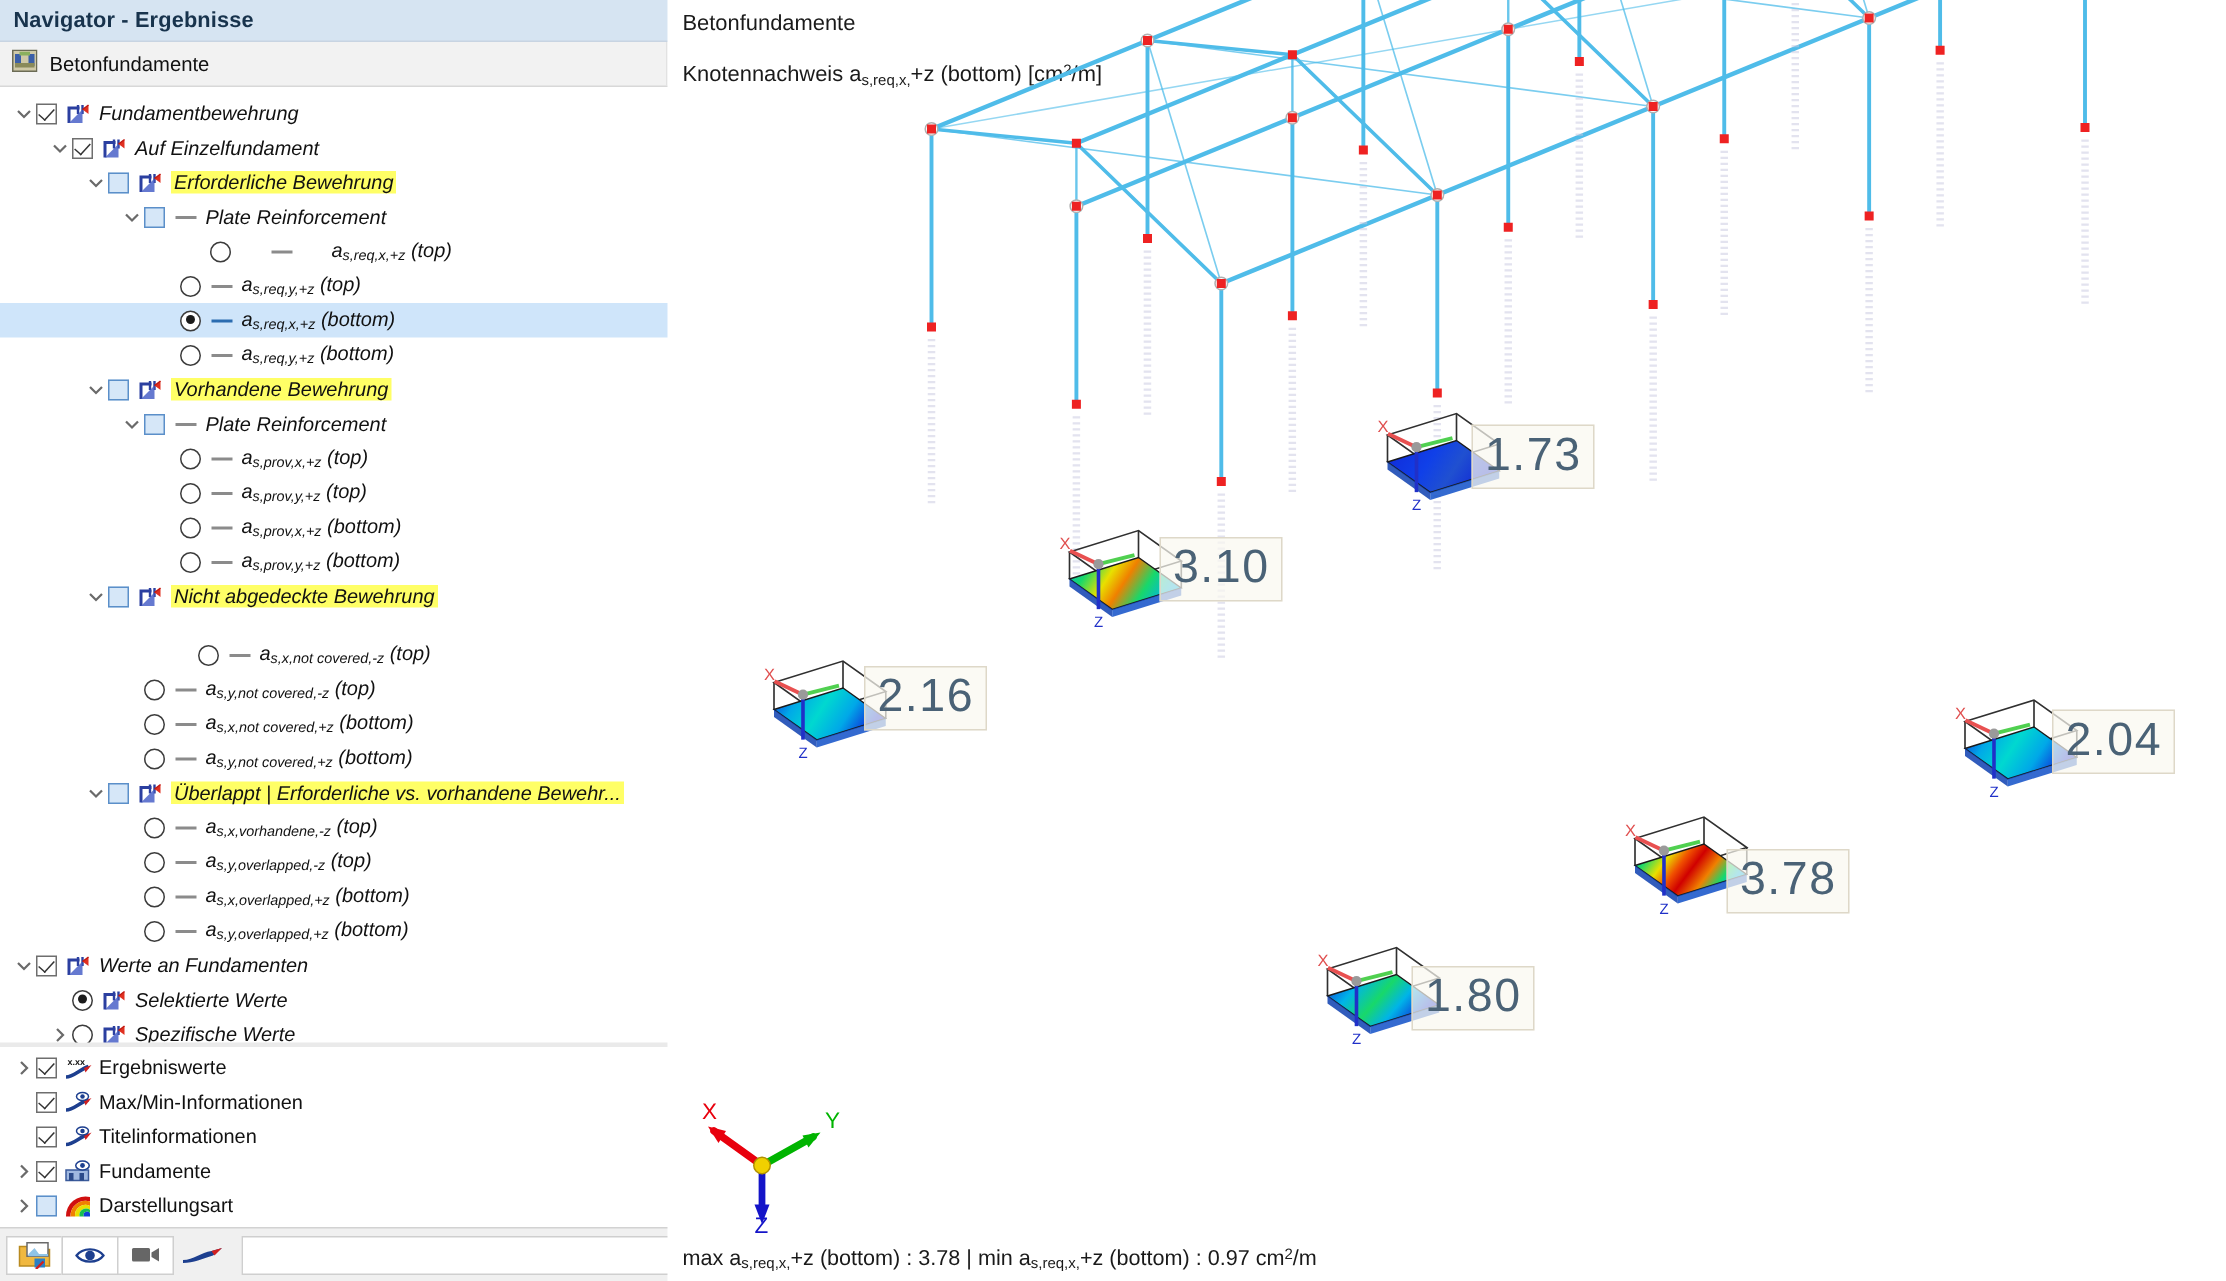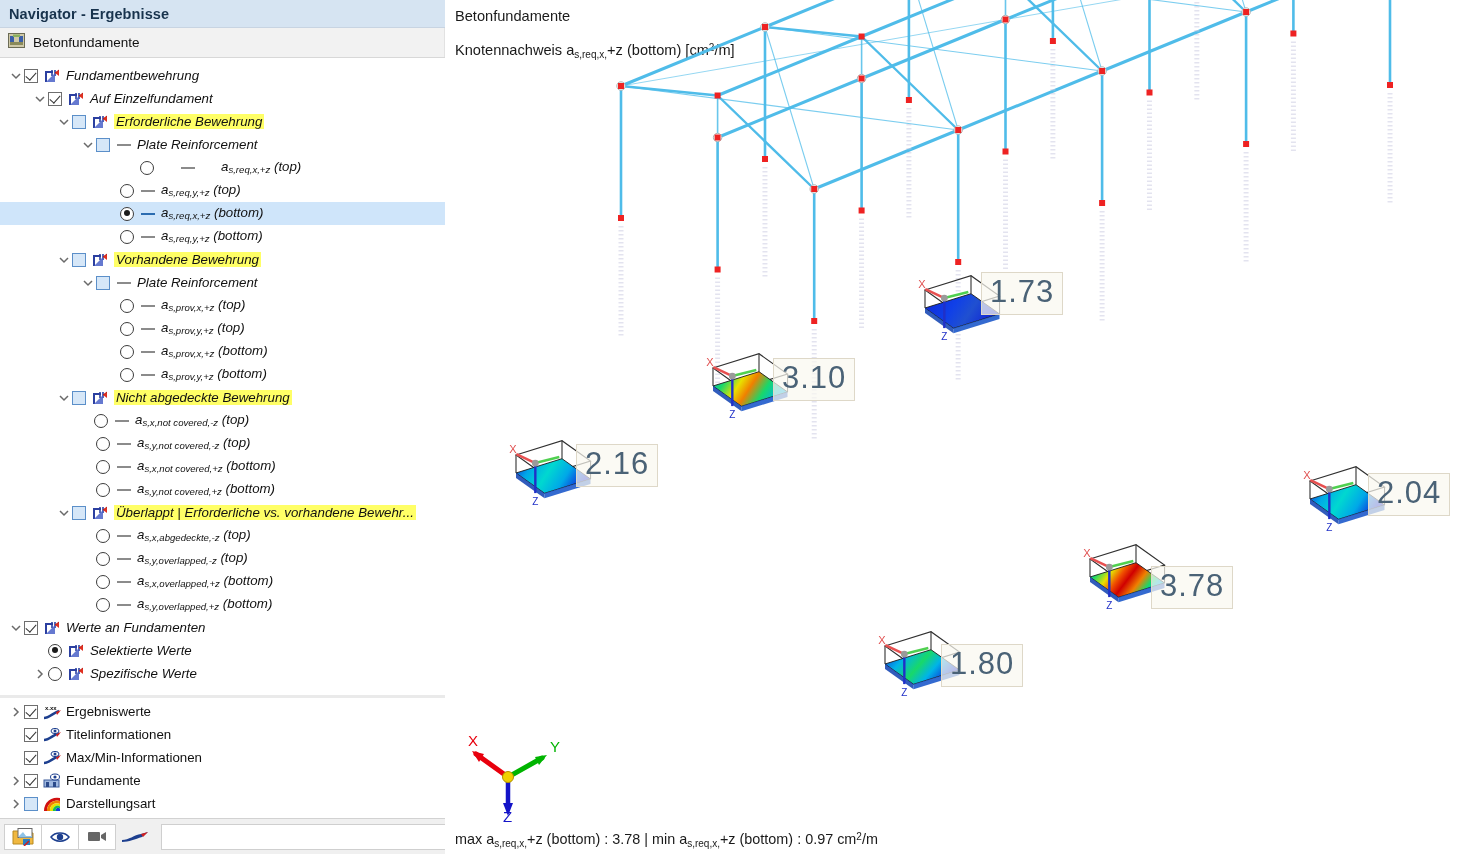--- a/index.html
+++ b/index.html
@@ -382,21 +382,21 @@
                 <path d="M3 14 L3 4 L10 4" stroke="#2b3fa0" stroke-width="2" fill="none"></path>
                 <path d="M9 2 L9 8" stroke="#2b3fa0" stroke-width="1.6"></path>
                 <path d="M12 2 L12 8" stroke="#2b3fa0" stroke-width="1.6"></path>
                 <path d="M3 14 L12 5 L12 14 Z" fill="#4a62c8" opacity=".85"></path>
                 <path d="M12 5 L16 2 L16 8 Z" fill="#e03020"></path>
                 <path d="M12 5 L16 2" stroke="#c01810" stroke-width="1"></path>
               </svg>
             </span>
             <span class="tlabel hl">Nicht abgedeckte Bewehrung</span>
           </div>
-          <div class="trow" style="padding-left: 78px;">
+          <div class="trow" style="padding-left: 116px; margin-top: 16px;">
             <span class="twist"></span>
             <span class="radio"></span>
             <span class="dash"></span>
             <span class="tlabel">a<sub>s,x,not covered,-z</sub> (top)</span>
           </div>
           <div class="trow" style="padding-left: 80px;">
             <span class="twist"></span>
             <span class="radio"></span>
             <span class="dash"></span>
             <span class="tlabel">a<sub>s,y,not covered,-z</sub> (top)</span>
@@ -429,21 +429,21 @@
                 <path d="M12 5 L16 2 L16 8 Z" fill="#e03020"></path>
                 <path d="M12 5 L16 2" stroke="#c01810" stroke-width="1"></path>
               </svg>
             </span>
             <span class="tlabel hl">Überlappt | Erforderliche vs. vorhandene Bewehr...</span>
           </div>
           <div class="trow" style="padding-left: 80px;">
             <span class="twist"></span>
             <span class="radio"></span>
             <span class="dash"></span>
-            <span class="tlabel">a<sub>s,x,abgedeckte,-z</sub> (top)</span>
+            <span class="tlabel">a<sub>s,x,vorhandene,-z</sub> (top)</span>
           </div>
           <div class="trow" style="padding-left: 80px;">
             <span class="twist"></span>
             <span class="radio"></span>
             <span class="dash"></span>
             <span class="tlabel">a<sub>s,y,overlapped,-z</sub> (top)</span>
           </div>
           <div class="trow" style="padding-left: 80px;">
             <span class="twist"></span>
             <span class="radio"></span>
@@ -541,34 +541,34 @@
             <span class="twist"></span>
             <span class="chk checked"></span>
             <span class="ticon">
               <svg width="19" height="16" viewBox="0 0 19 16">
                 <path d="M1 13 C6 13, 10 8, 16 6" stroke="#1d3f8f" stroke-width="2.4" fill="none"></path>
                 <path d="M13 7 L18 5 L14 10 Z" fill="#d02020"></path>
                 <ellipse cx="12" cy="4" rx="4" ry="2.6" fill="#fff" stroke="#1d3f8f"></ellipse>
                 <circle cx="12" cy="4" r="1.5" fill="#1d3f8f"></circle>
               </svg>
             </span>
-            <span class="tlabel">Titelinformationen</span>
+            <span class="tlabel">Max/Min-Informationen</span>
           </div>
           <div class="trow" style="padding-left: 8px;">
             <span class="twist"></span>
             <span class="chk checked"></span>
             <span class="ticon">
               <svg width="19" height="16" viewBox="0 0 19 16">
                 <path d="M1 13 C6 13, 10 8, 16 6" stroke="#1d3f8f" stroke-width="2.4" fill="none"></path>
                 <path d="M13 7 L18 5 L14 10 Z" fill="#d02020"></path>
                 <ellipse cx="12" cy="4" rx="4" ry="2.6" fill="#fff" stroke="#1d3f8f"></ellipse>
                 <circle cx="12" cy="4" r="1.5" fill="#1d3f8f"></circle>
               </svg>
             </span>
-            <span class="tlabel">Max/Min-Informationen</span>
+            <span class="tlabel">Titelinformationen</span>
           </div>
           <div class="trow" style="padding-left: 8px;">
             <span class="twist">
               <svg width="10" height="10" viewBox="0 0 10 10">
                 <path d="M3 1 L7 5 L3 9" stroke="#6a6a6a" stroke-width="1.5" fill="none"></path>
               </svg>
             </span>
             <span class="chk checked"></span>
             <span class="ticon">
               <svg width="19" height="16" viewBox="0 0 19 16">
@@ -929,19 +929,19 @@
         <text x="92" y="20" font-size="15" fill="#00b400" font-family="Liberation Sans, sans-serif">Y</text>
         <text x="45" y="90" font-size="15" fill="#1414c8" font-family="Liberation Sans, sans-serif">Z</text>
       </svg>
     </div>
 
     <div class="vstatus"><span>max a</span><sub>s,req,x,</sub><span>+z (bottom)</span><span> : </span><span>3.78</span><span> | </span><span>min a</span><sub>s,req,x,</sub><span>+z (bottom)</span><span> : </span><span>0.97</span><span> cm</span><sup>2</sup><span>/m</span></div>
 
     <div id="value-labels">
         <div class="val-box" style="left: 131px; top: 444px;"><span>2.16</span></div>
         <div class="val-box" style="left: 328px; top: 358px;"><span>3.10</span></div>
-        <div class="val-box" style="left: 536px; top: 272px;"><span>1.73</span></div>
+        <div class="val-box" style="left: 536px; top: 283px;"><span>1.73</span></div>
         <div class="val-box" style="left: 923px; top: 473px;"><span>2.04</span></div>
         <div class="val-box" style="left: 706px; top: 566px;"><span>3.78</span></div>
         <div class="val-box" style="left: 496px; top: 644px;"><span>1.80</span></div>
       </div>
   </div>
 </div>
 
 </body></html>

